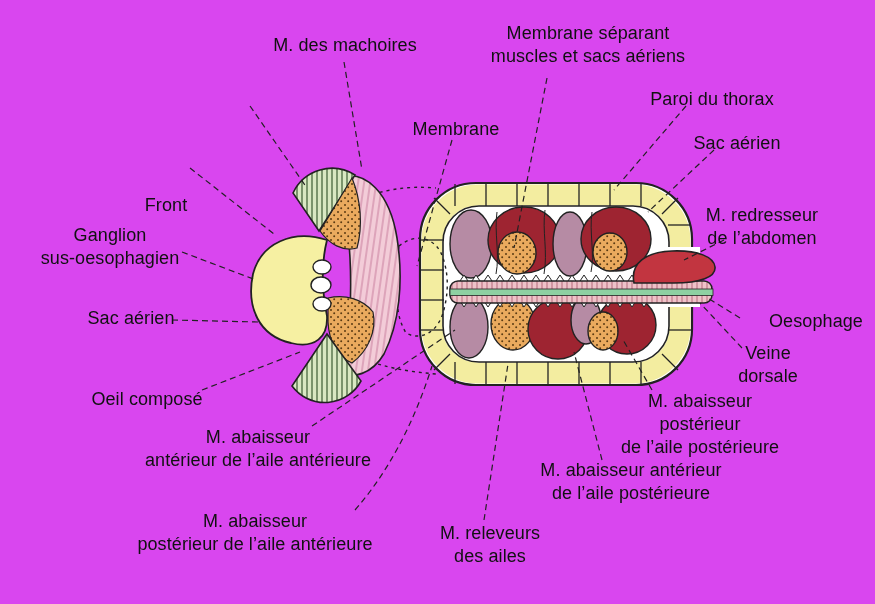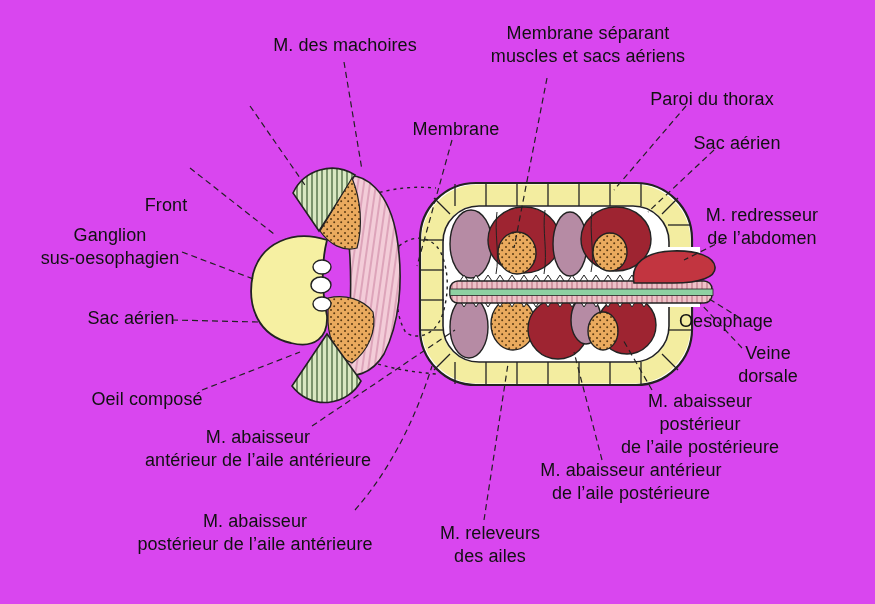--- a/index.html
+++ b/index.html
@@ -160,21 +160,21 @@
 muscles et sacs aériens</div>
   <div class="label" style="left:712px;top:88px;">Paroi du thorax</div>
   <div class="label" style="left:166px;top:150px;margin-top:44px;">Front</div>
   <div class="label" style="left:456px;top:118px;">Membrane</div>
   <div class="label" style="left:737px;top:132px;">Sac aérien</div>
   <div class="label" style="left:762px;top:204px;">M. redresseur
 de l’abdomen</div>
   <div class="label" style="left:110px;top:224px;">Ganglion
 sus-oesophagien</div>
   <div class="label" style="left:131px;top:307px;">Sac aérien</div>
-  <div class="label" style="left:726px;top:310px;">Oesophage</div>
+  <div class="label" style="left:816px;top:310px;">Oesophage</div>
   <div class="label" style="left:768px;top:342px;">Veine dorsale</div>
   <div class="label" style="left:147px;top:388px;">Oeil composé</div>
   <div class="label" style="left:700px;top:390px;">M. abaisseur postérieur
 de l’aile postérieure</div>
   <div class="label" style="left:258px;top:426px;">M. abaisseur
 antérieur de l’aile antérieure</div>
   <div class="label" style="left:631px;top:459px;">M. abaisseur antérieur
 de l’aile postérieure</div>
   <div class="label" style="left:255px;top:510px;">M. abaisseur
 postérieur de l’aile antérieure</div>

